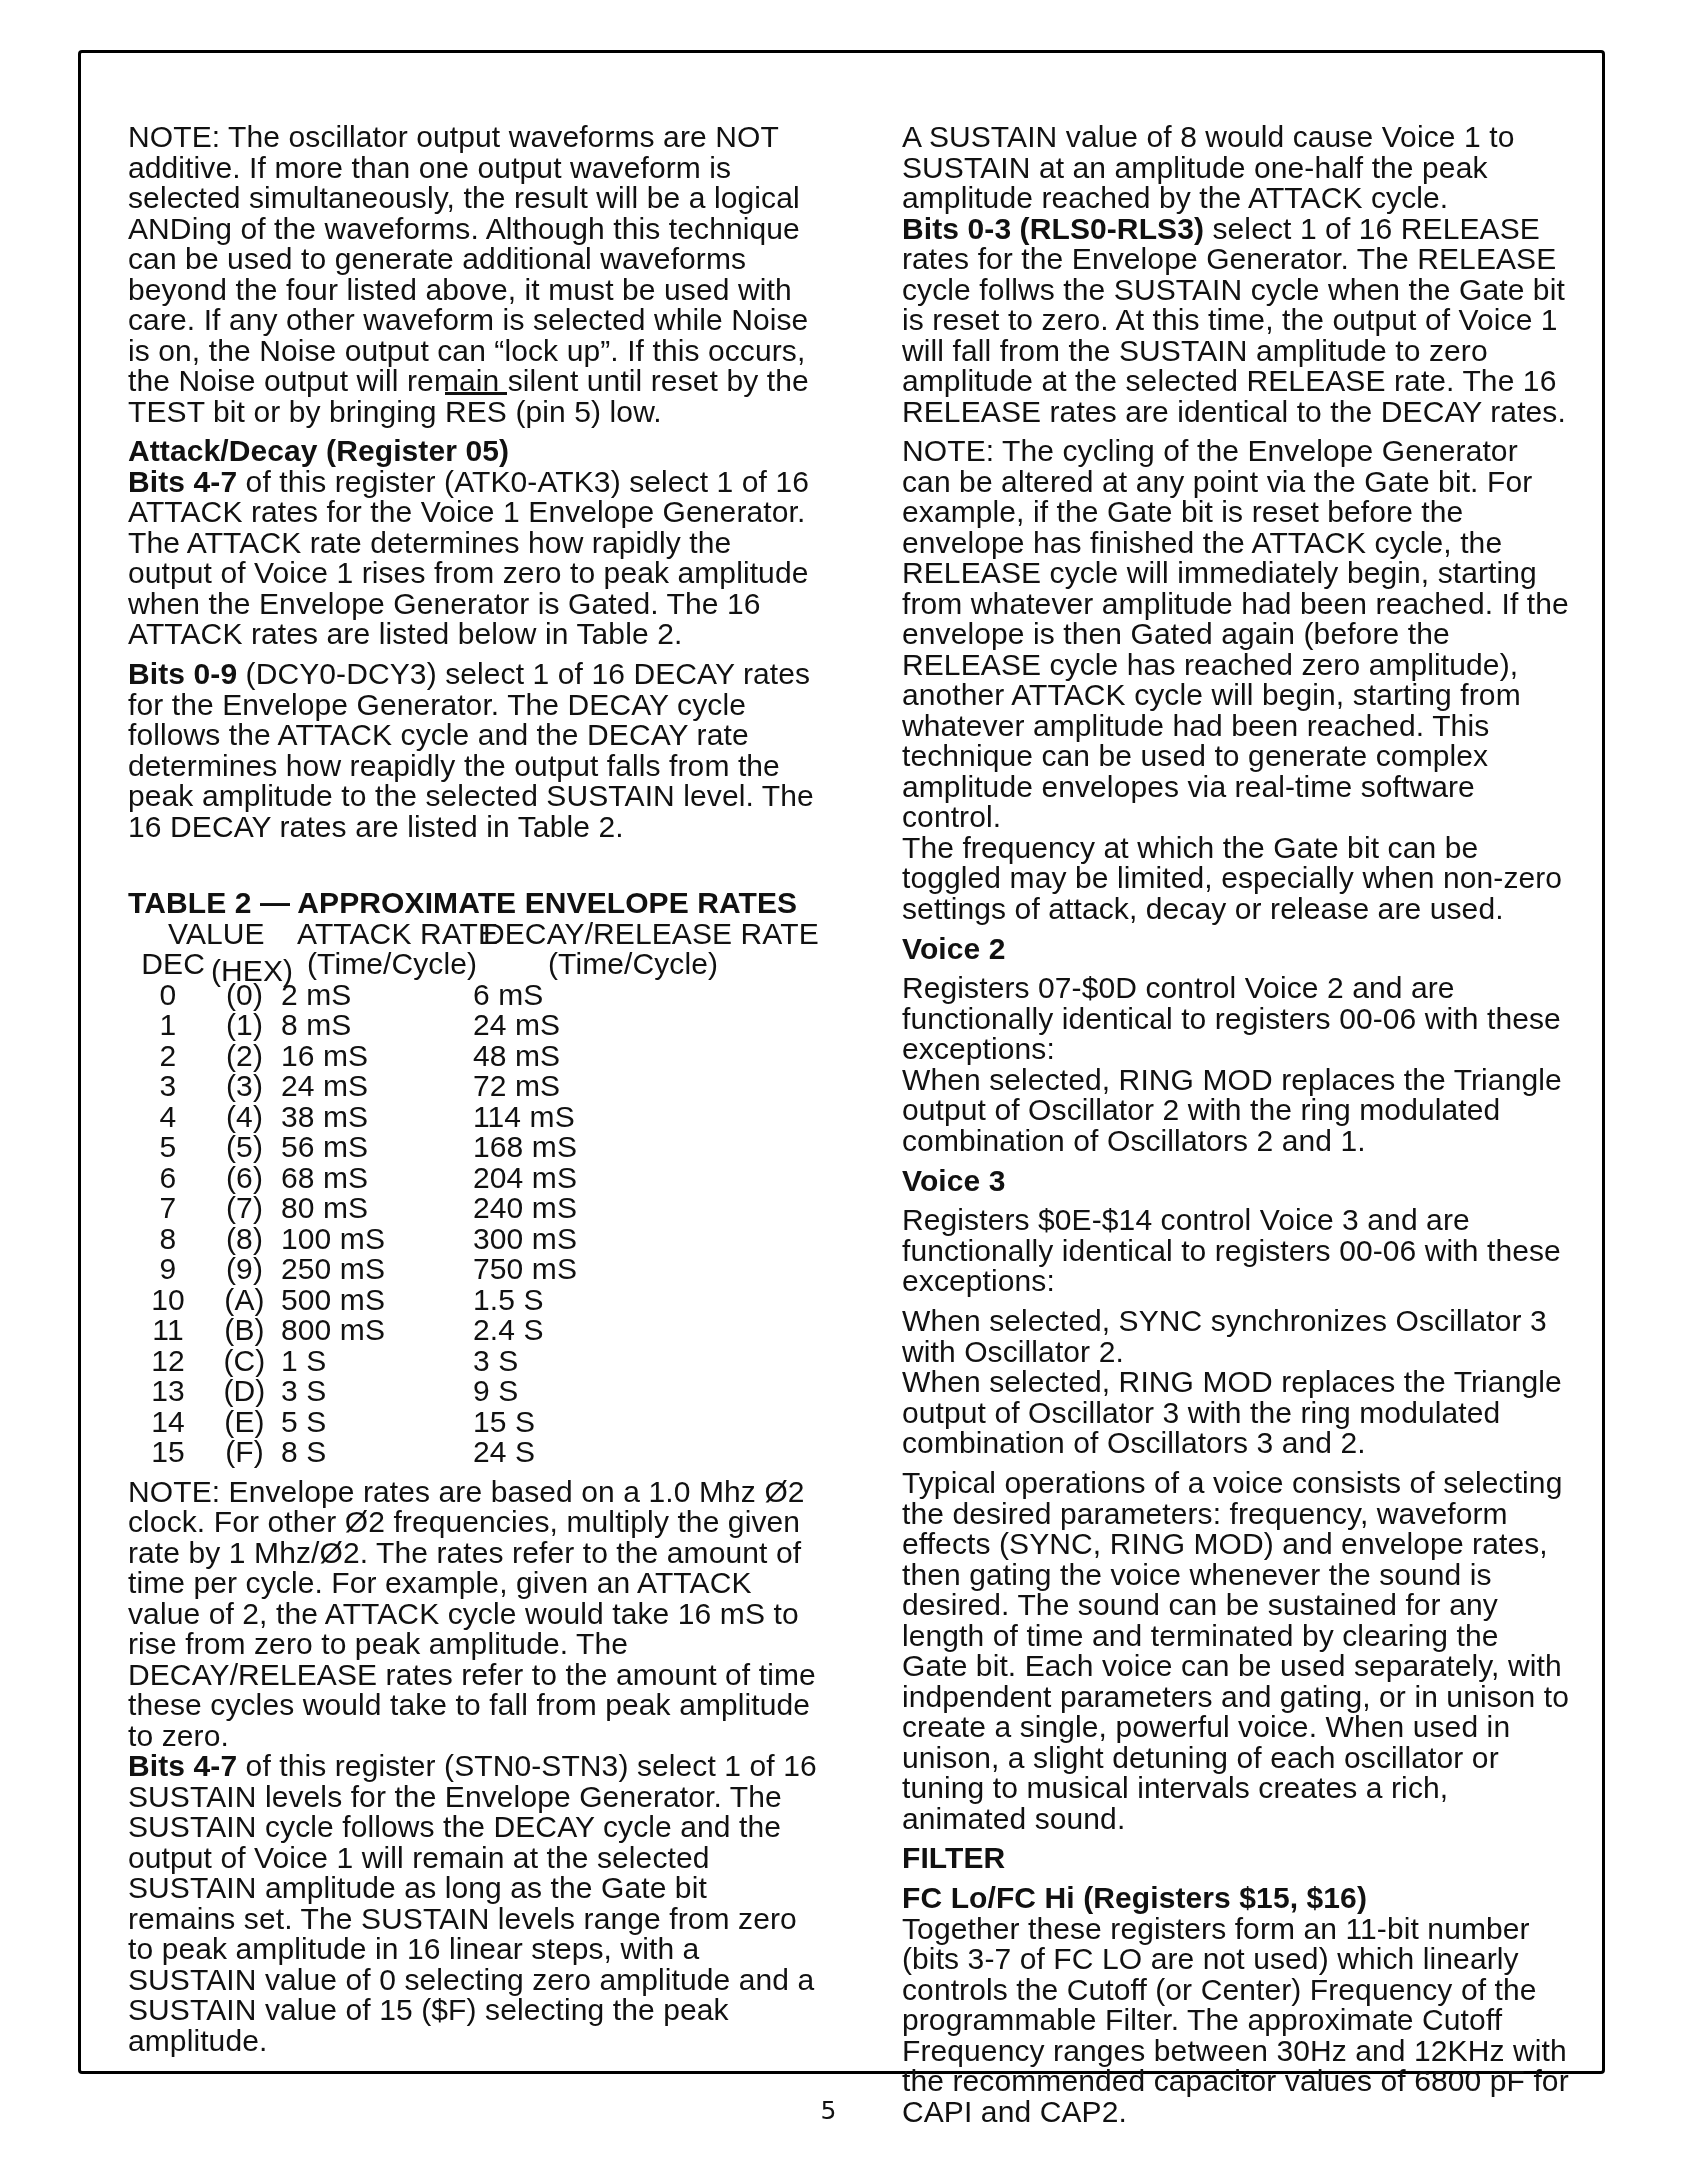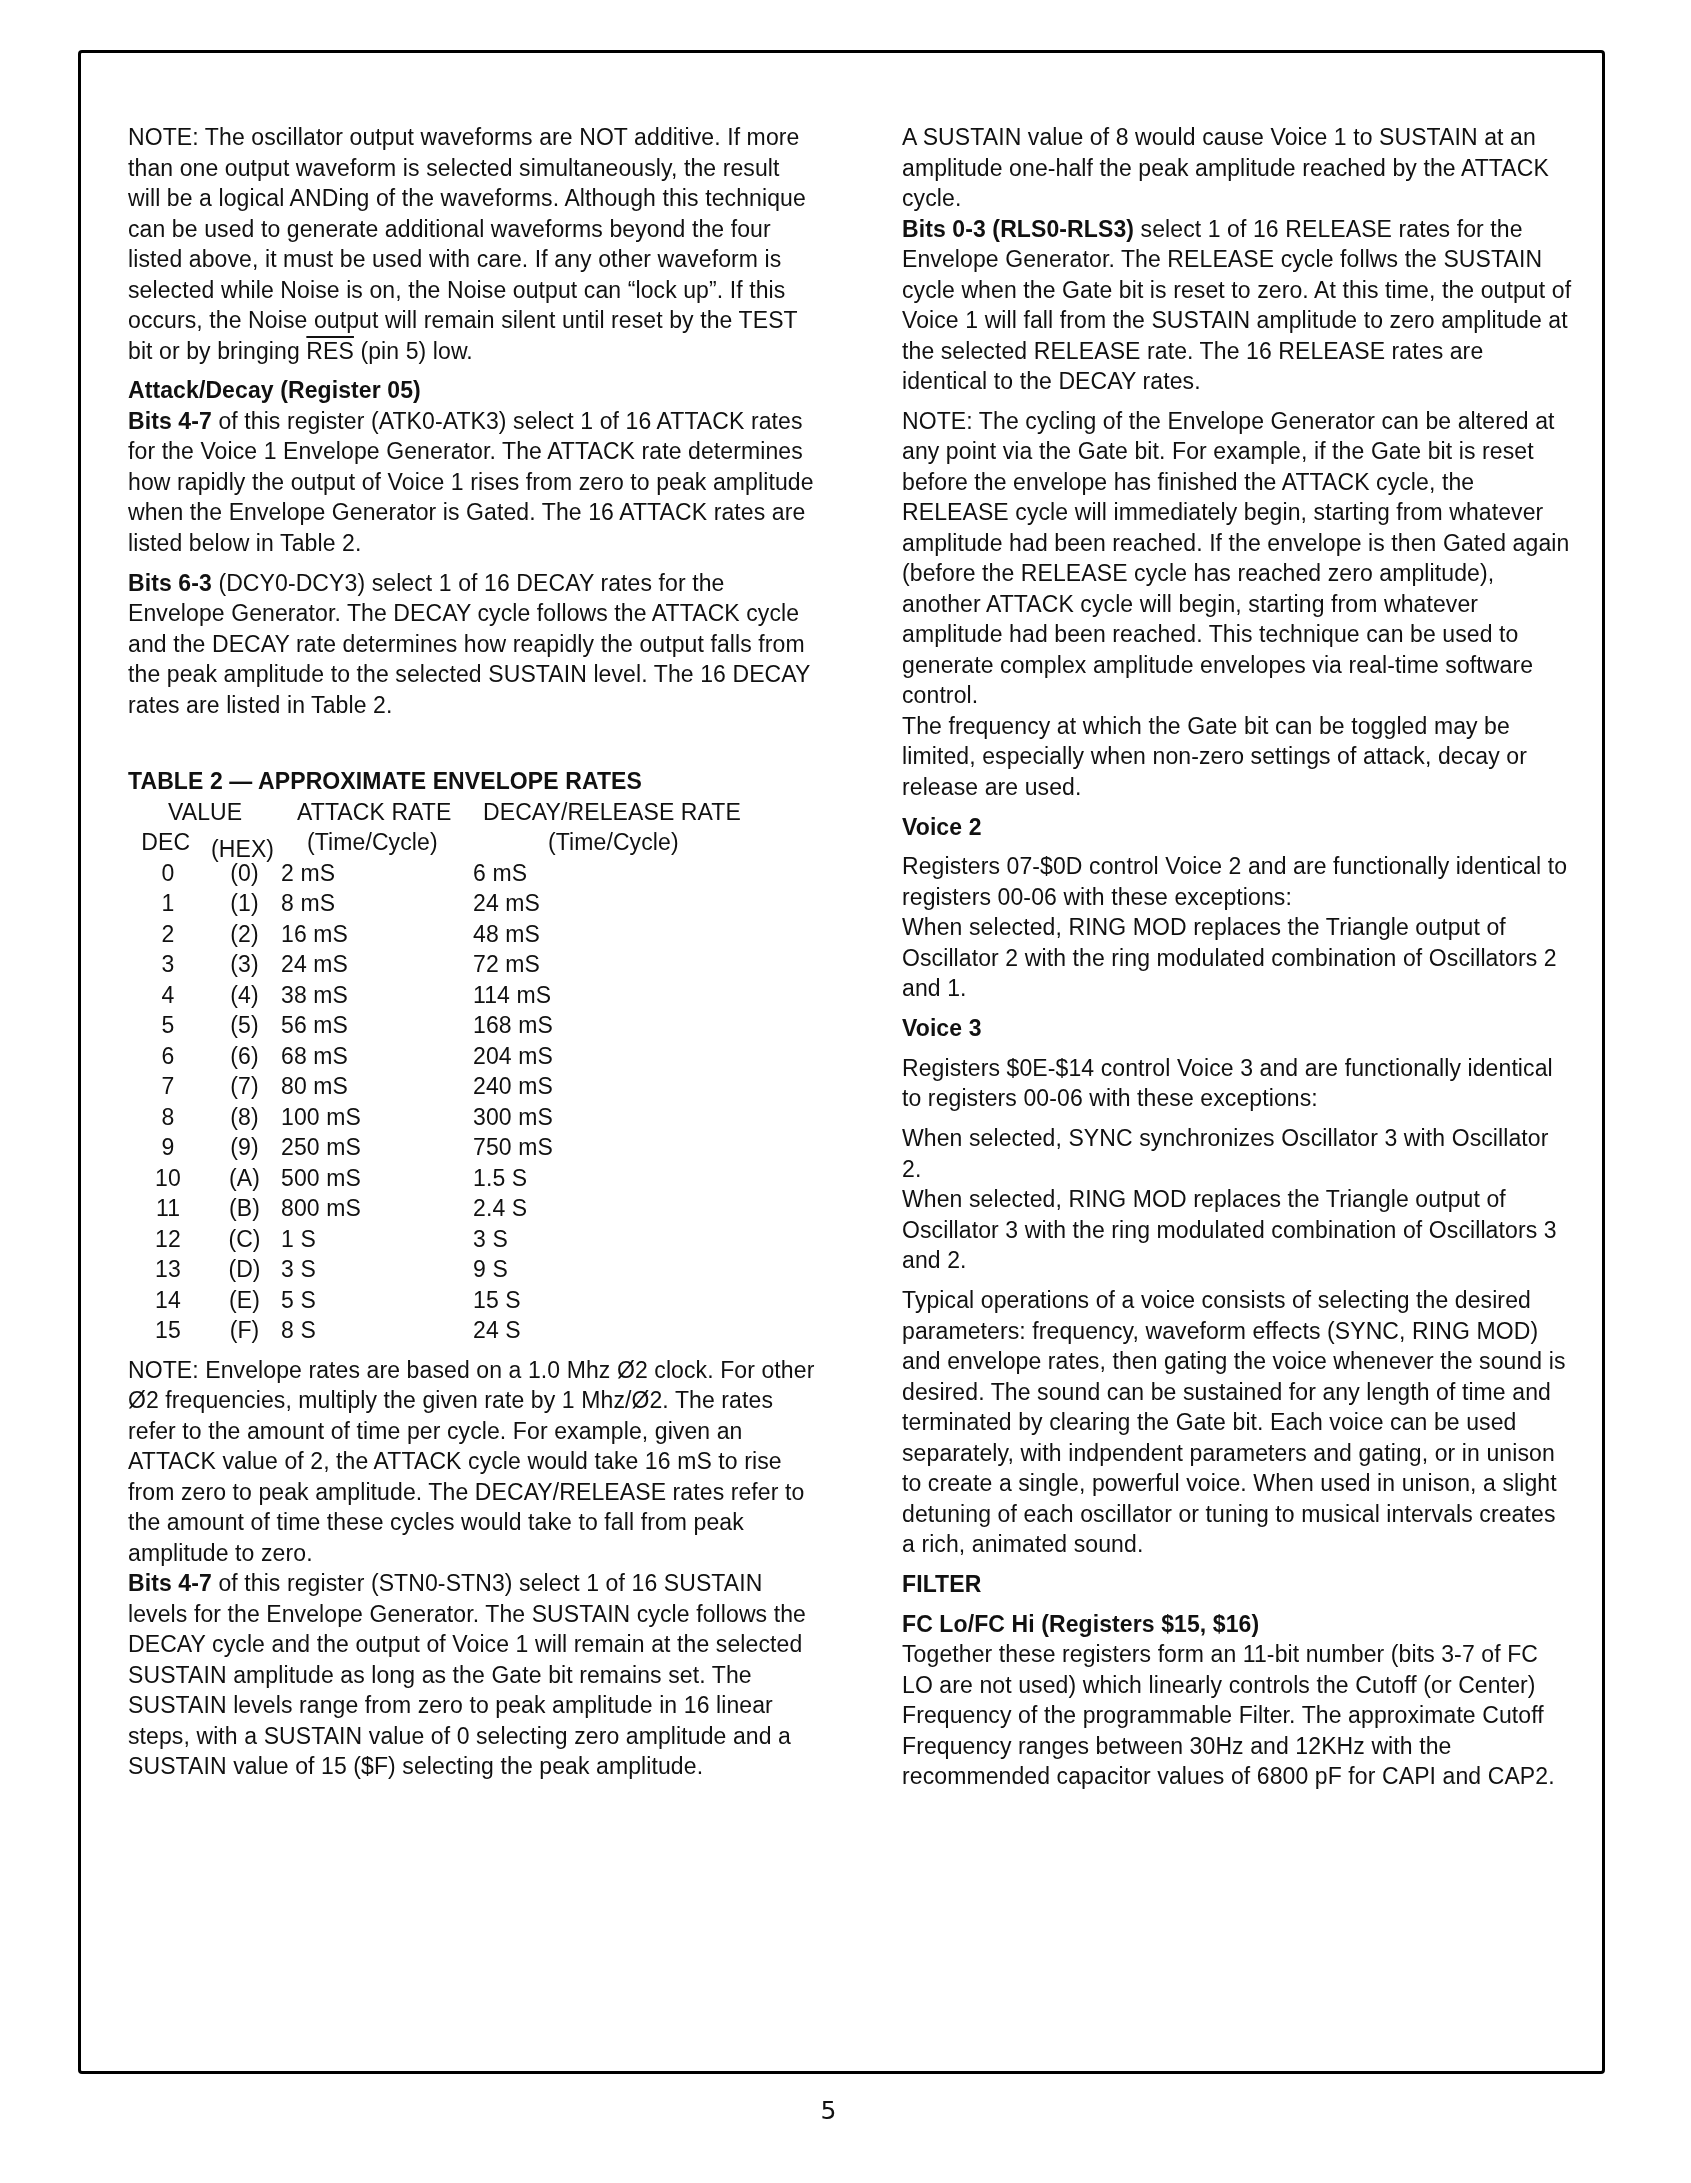--- a/index.html
+++ b/index.html
@@ -1,20 +1,20 @@
 <!DOCTYPE html>
 <html style="font-size:10.6px"><head>
 <meta charset="utf-8">
 <style>
   html, body { margin: 0; padding: 0; background: #ffffff; }
   body { width: 1691px; height: 2183px; position: relative; overflow: hidden;
          font-family: "Liberation Sans", "DejaVu Sans", sans-serif; color: #111; }
   .frame { position: absolute; left: 78px; top: 50px; width: 1527px; height: 2024px;
            border: 3.3px solid #000; border-radius: 4px; box-sizing: border-box; }
-  .col { position: absolute; top: 122px; font-size: 23px; line-height: 30.5px; letter-spacing: 0.1px; }
+  .col { position: absolute; top: 122px; font-size: 30px; line-height: 30.5px; letter-spacing: 0.1px; }
   .col.left { left: 128px; width: 690px; }
   .col.right { left: 902px; width: 670px; }
   p { margin: 0; }
   .gap { margin-top: 9.3px; }
   .b { font-weight: bold; }
   .h { font-weight: bold; margin-top: 9.3px; }
   .overline { text-decoration: overline; }
   
   .tbl { margin-top: 9.3px; }
   .tbl-title { font-weight: bold; margin-top: 46px; }
@@ -37,21 +37,21 @@
 </head>
 <body>
 
 <div class="frame"></div>
 
 <div class="col left">
   <p><span>NOTE: The oscillator output waveforms are NOT additive. If more than one output waveform is selected simultaneously, the result will be a logical ANDing of the waveforms. Although this technique can be used to generate additional waveforms beyond the four listed above, it must be used with care. If any other waveform is selected while Noise is on, the Noise output can “lock up”. If this occurs, the Noise output will remain silent until reset by the TEST bit or by bringing </span><span class="overline">RES</span><span> (pin 5) low.</span></p>
 
   <p class="h">Attack/Decay (Register 05)</p>
   <p><span class="b">Bits 4-7</span><span> of this register (ATK0-ATK3) select 1 of 16 ATTACK rates for the Voice 1 Envelope Generator. The ATTACK rate determines how rapidly the output of Voice 1 rises from zero to peak amplitude when the Envelope Generator is Gated. The 16 ATTACK rates are listed below in Table 2.</span></p>
-  <p class="gap"><span class="b">Bits 6-3</span><span> (DCY0-DCY3) select 1 of 16 DECAY rates for the Envelope Generator. The DECAY cycle follows the ATTACK cycle and the DECAY rate determines how reapidly the output falls from the peak amplitude to the selected SUSTAIN level. The 16 DECAY rates are listed in Table 2.</span></p>
+  <p class="gap"><span class="b">Bits 0-9</span><span> (DCY0-DCY3) select 1 of 16 DECAY rates for the Envelope Generator. The DECAY cycle follows the ATTACK cycle and the DECAY rate determines how reapidly the output falls from the peak amplitude to the selected SUSTAIN level. The 16 DECAY rates are listed in Table 2.</span></p>
 
   <div class="tbl">
     <div class="tbl-title">TABLE 2 — APPROXIMATE ENVELOPE RATES</div>
     <div class="trow hdr1">
       <span class="v">VALUE</span>
       <span class="a">ATTACK RATE</span>
       <span class="d">DECAY/RELEASE RATE</span>
     </div>
     <div class="trow hdr2">
       <span class="d1">DEC</span>

